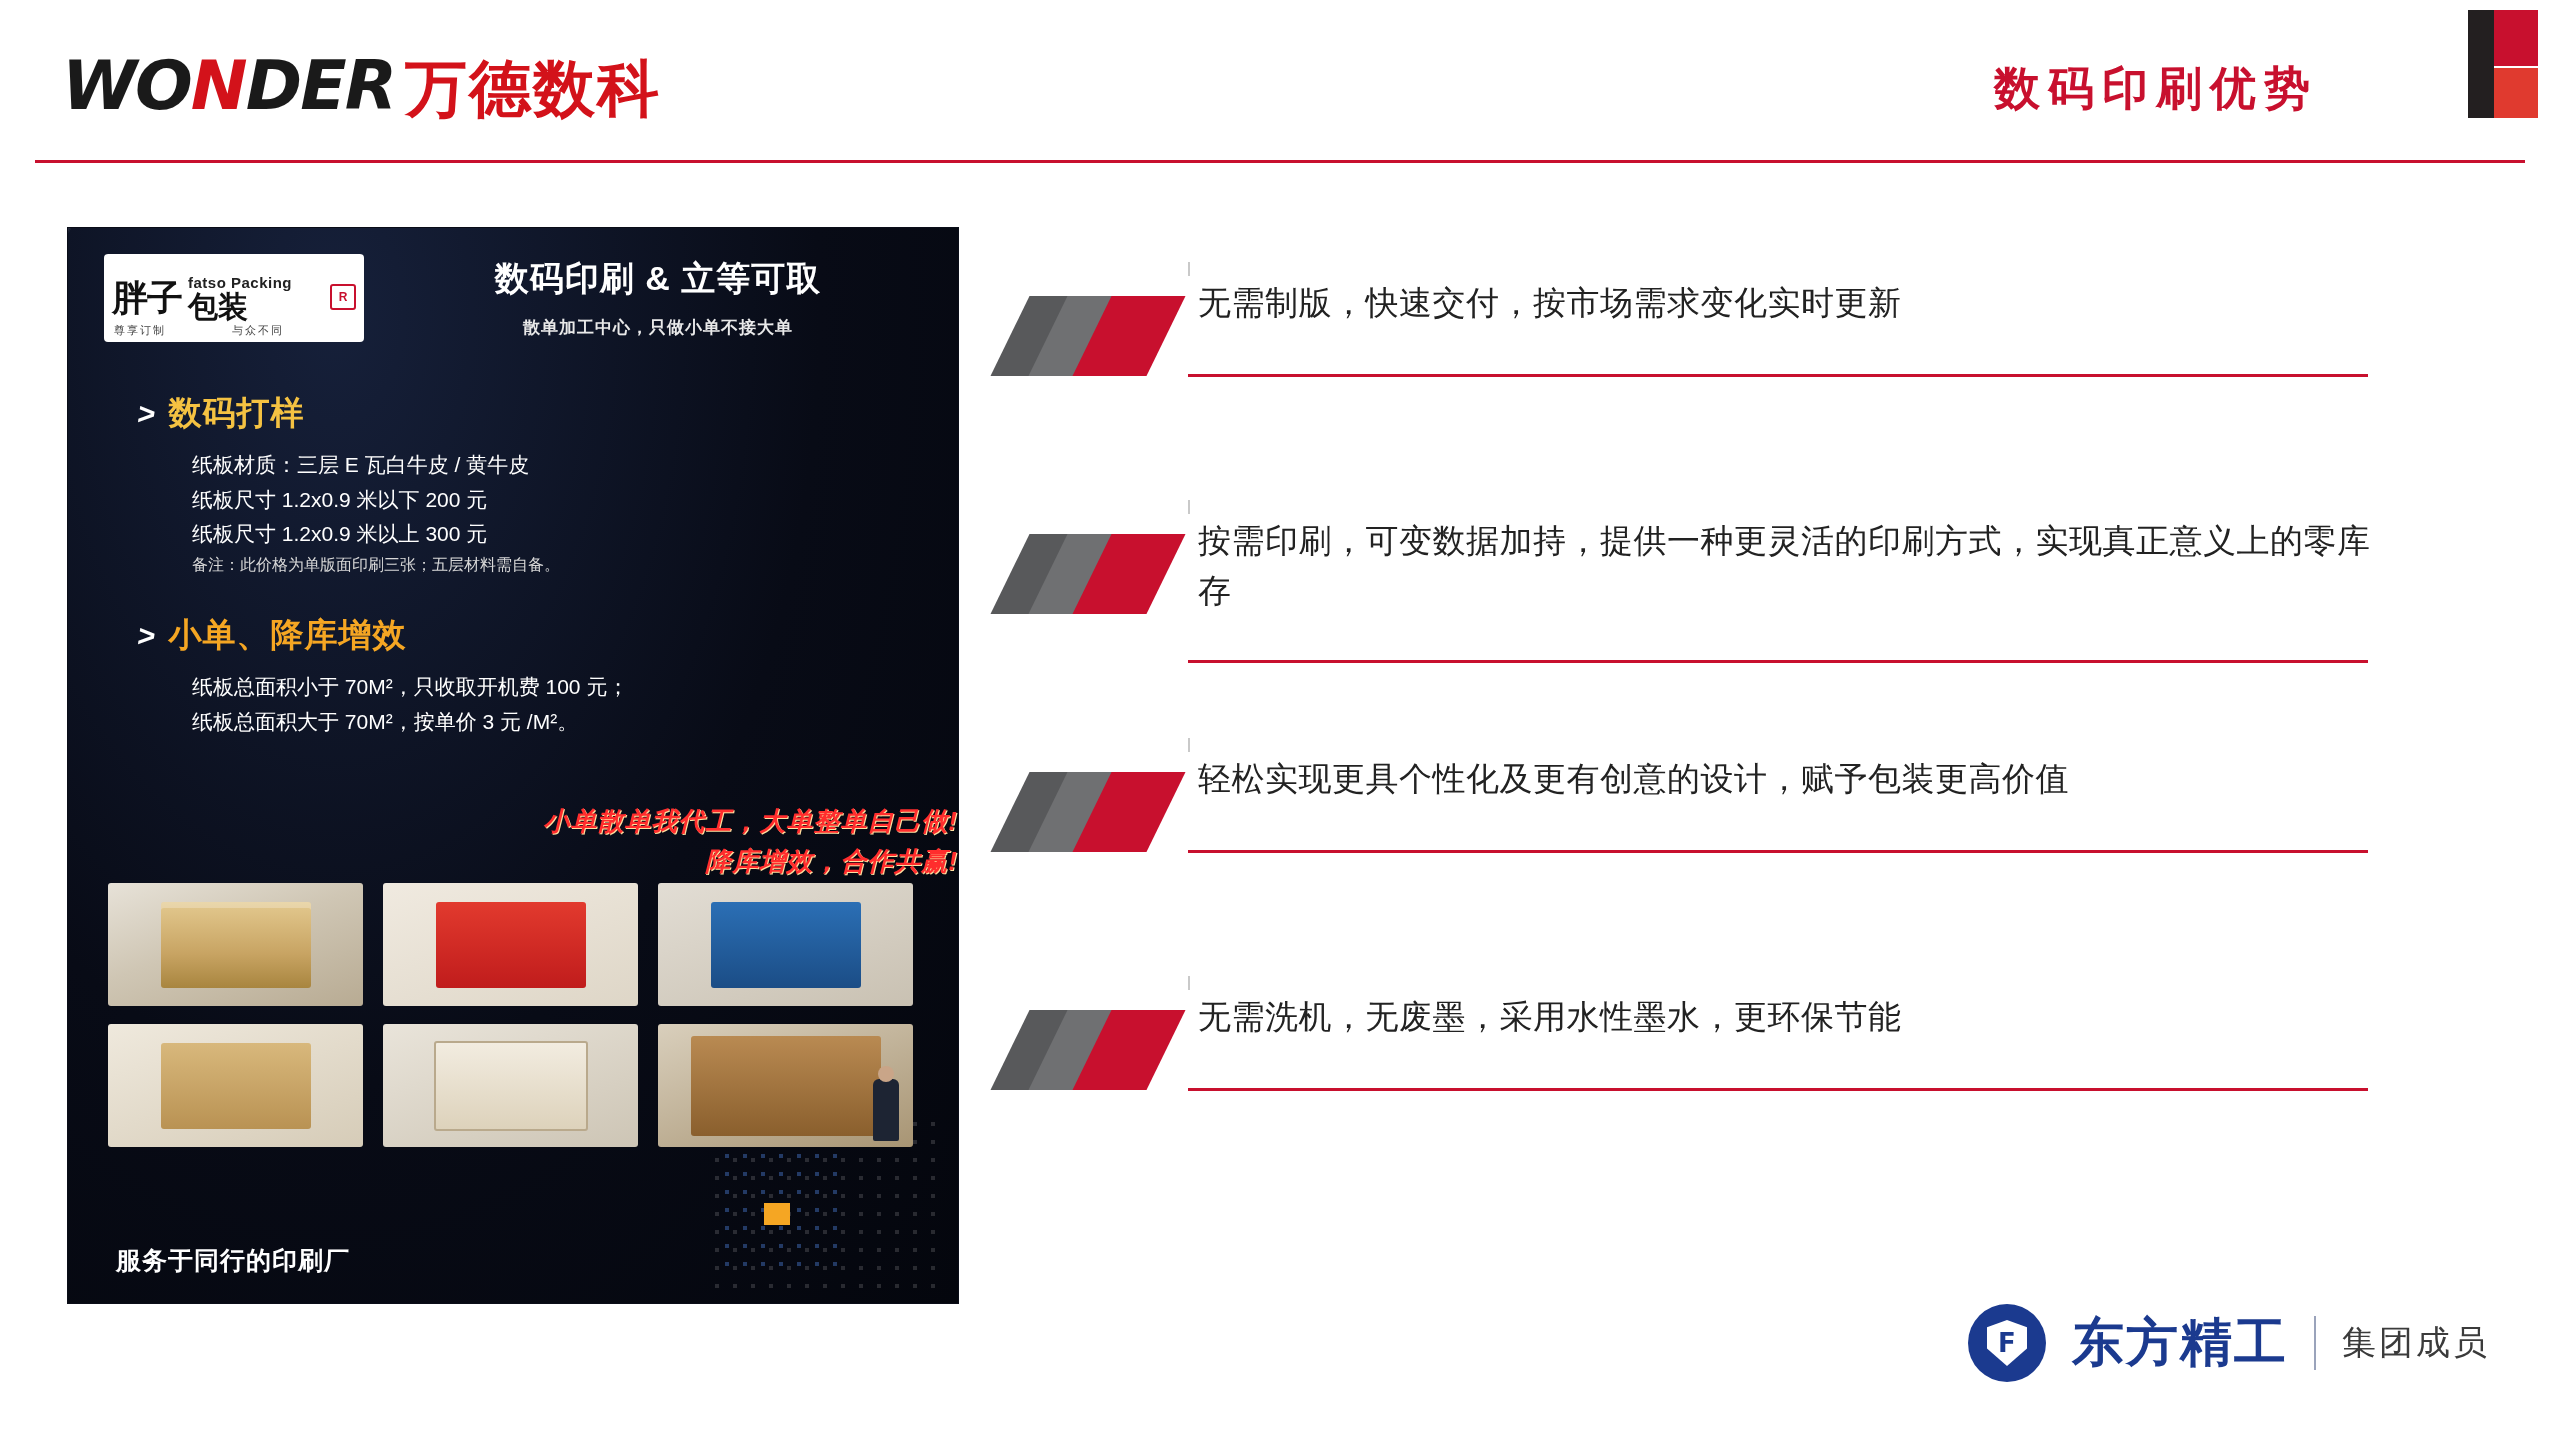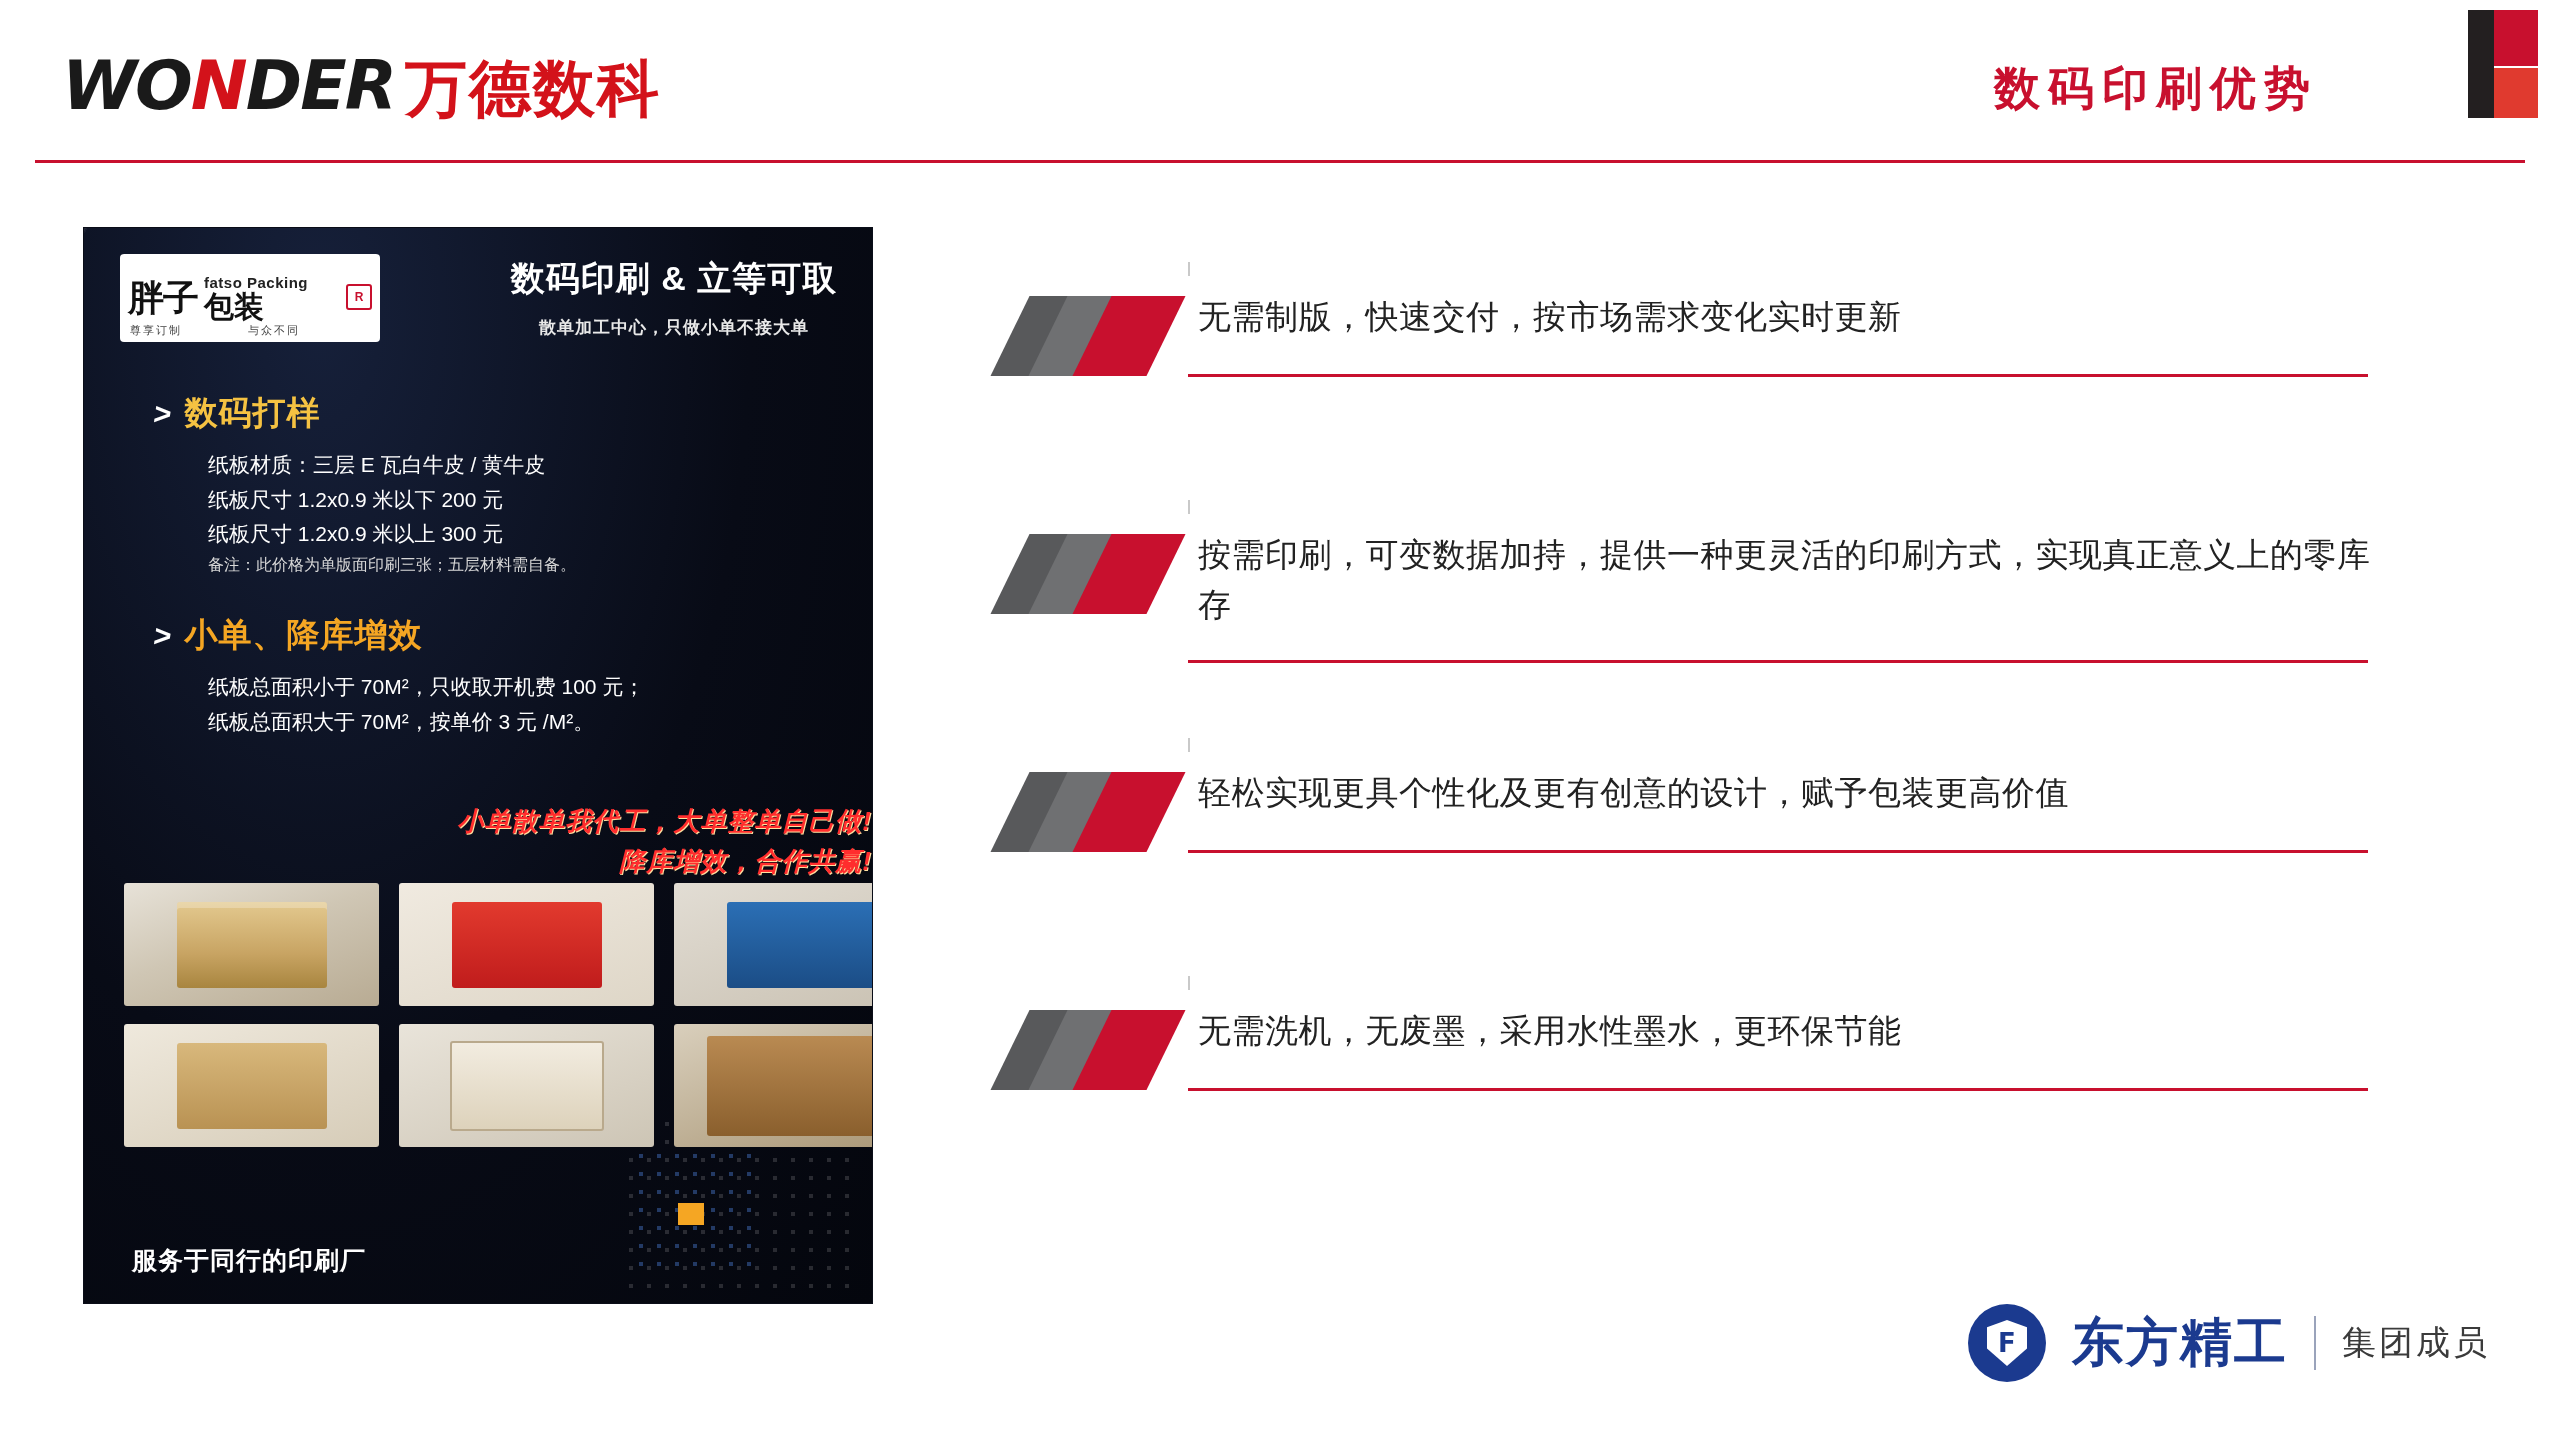--- a/index.html
+++ b/index.html
@@ -95,23 +95,23 @@
   .corner-mark .red2 {
     position: absolute;
     left: 26px; top: 58px;
     width: 44px; height: 50px;
     background: #e03a2f;
   }
 
   
   .poster {
     position: absolute;
-    left: 84px;
+    left: 68px;
     top: 228px;
-    width: 788px;
+    width: 890px;
     height: 1075px;
     background: #05070f;
     overflow: hidden;
     box-shadow: 0 0 0 1px #0a0d18;
   }
   .poster-bg-streak {
     position: absolute;
     inset: 0;
     background:
       linear-gradient(118deg, rgba(255,255,255,0.05) 0 2px, rgba(255,255,255,0) 2px 60px),
@@ -381,21 +381,21 @@
     height: 80px;
     transform: skewX(-26deg);
   }
   .chev .g1 { left: 0;   background: #58595b; }
   .chev .g2 { left: 38px; background: #6f7072; }
   .chev .r  { left: 82px; width: 74px; background: #c8102e; }
 
   .bullet-text {
     position: absolute;
     left: 188px;
-    top: 30px;
+    top: 16px;
     width: 1180px;
     font-size: 33px;
     line-height: 1.52;
     color: #222222;
     letter-spacing: .5px;
   }
   .bullet-rule {
     position: absolute;
     left: 178px;
     width: 1180px;

